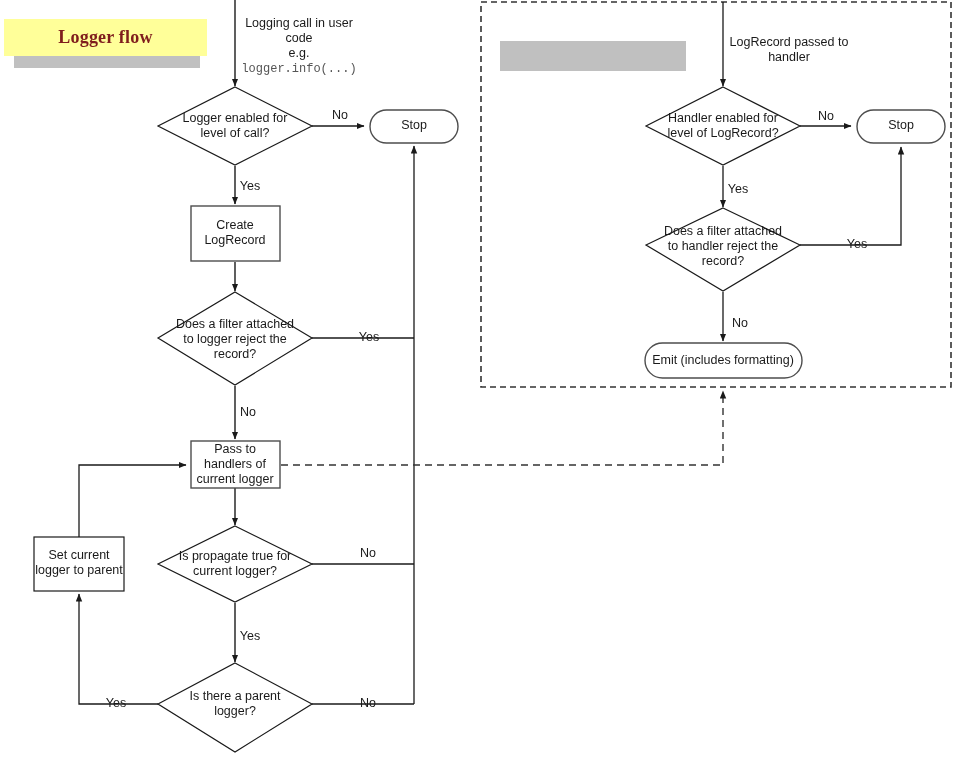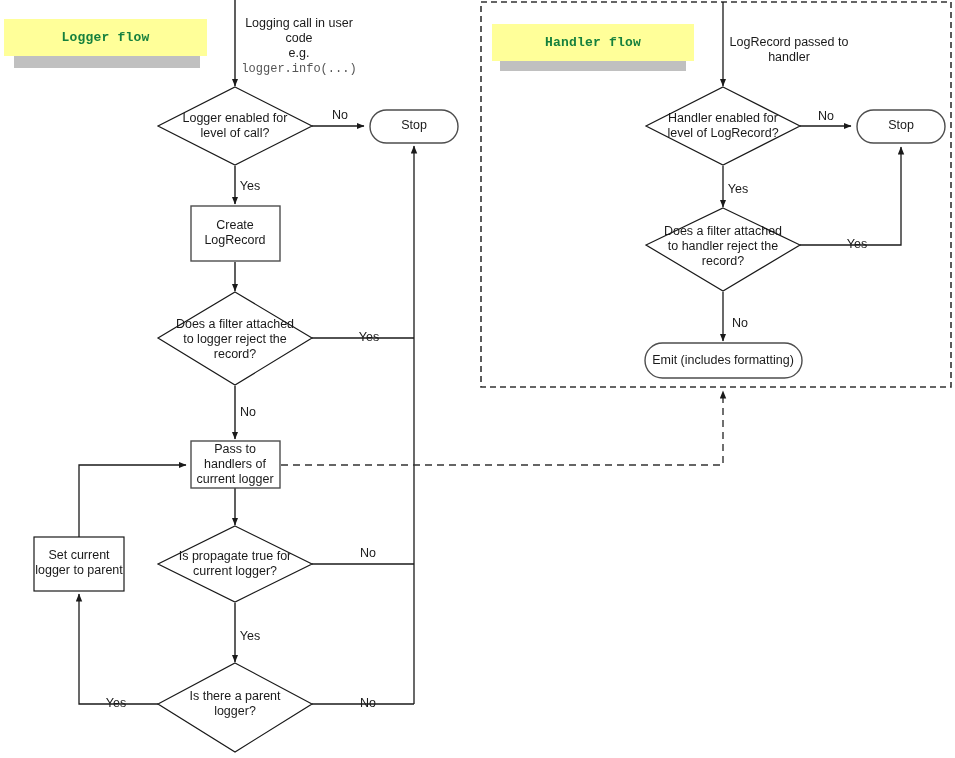--- a/index.html
+++ b/index.html
@@ -58,41 +58,38 @@
     background: #c0c0c0;
   }
   .banner-box {
     position: absolute;
     background: #ffff99;
     display: flex;
     align-items: center;
     justify-content: center;
   }
   .banner-label {
-    font-family: Liberation Mono, monospace;
-    font-size: 13px;
+    font-family: Liberation Serif, serif;
+    font-size: 18px;
     font-weight: bold;
-    color: #15803d;
+    color: #7f1d1d;
     letter-spacing: 0.2px;
   }
 </style>
 </head>
 <body>
 
 <div id="diagram-root">
 
   <div class="banner-shadow" style="left:14px; top:36px; width:186px; height:32px;"></div>
   <div class="banner-box" style="left:4px; top:19px; width:203px; height:37px;">
     <span class="banner-label">Logger flow</span>
   </div>
 
   <div class="banner-shadow" style="left:500px; top:41px; width:186px; height:30px;"></div>
-  <div class="banner-box" style="left:492px; top:24px; width:202px; height:37px;">
-    <span class="banner-label">Handler flow</span>
-  </div>
 
   <svg class="flow" viewBox="0 0 955 758" xmlns="http://www.w3.org/2000/svg">
     <defs>
       <marker id="arrow" markerWidth="9" markerHeight="9" refX="7.5" refY="3.2" orient="auto" markerUnits="userSpaceOnUse">
         <path d="M0,0 L8,3.2 L0,6.4 z" fill="#1a1a1a"></path>
       </marker>
       <marker id="arrow-dash" markerWidth="9" markerHeight="9" refX="7.5" refY="3.2" orient="auto" markerUnits="userSpaceOnUse">
         <path d="M0,0 L8,3.2 L0,6.4 z" fill="#1a1a1a"></path>
       </marker>
     </defs>

